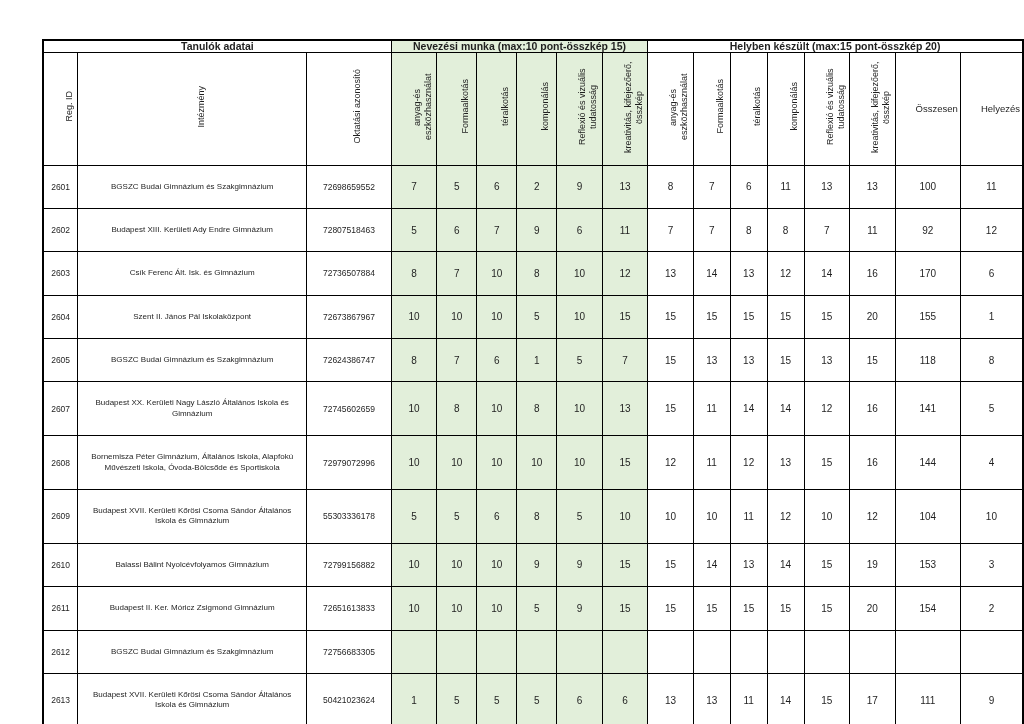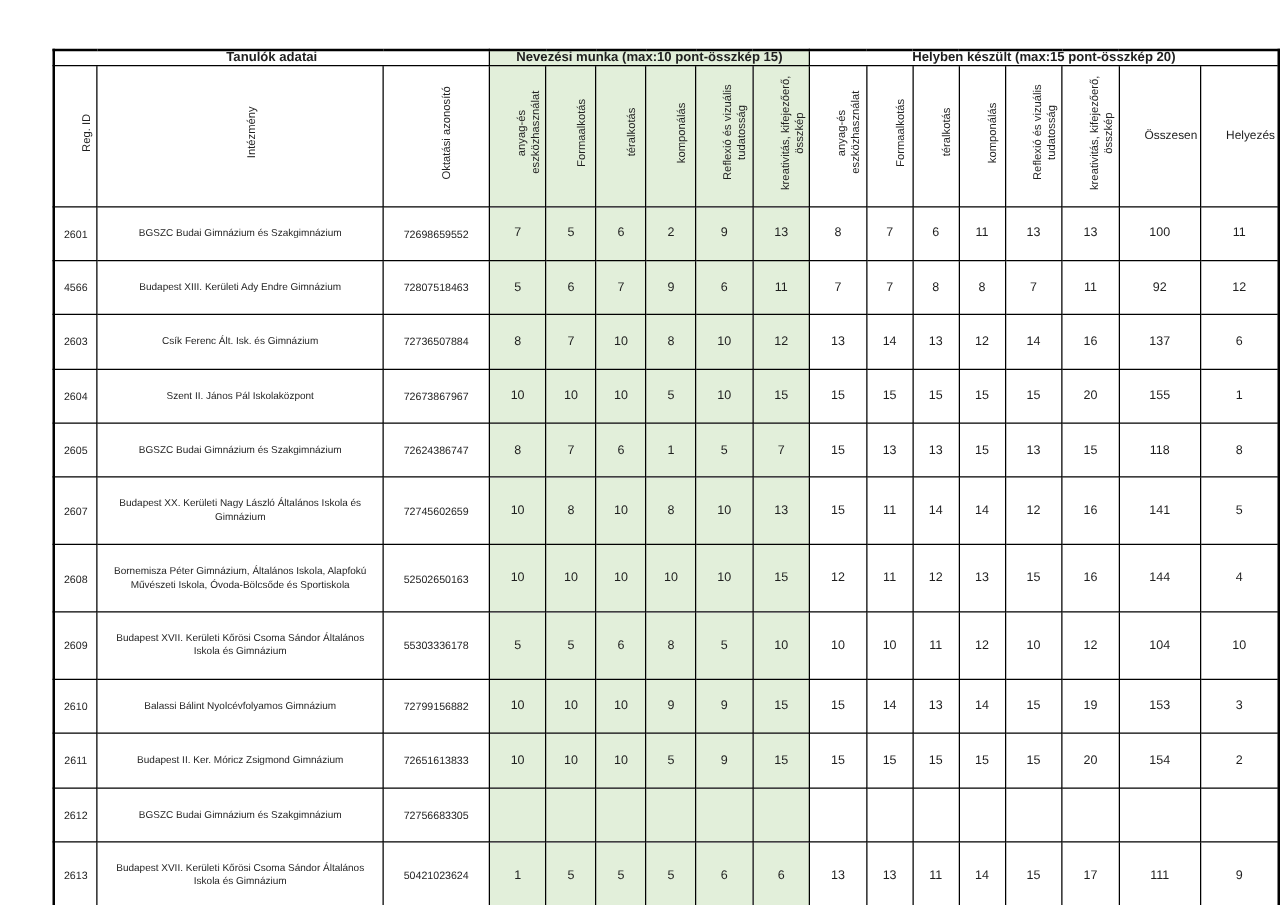--- a/index.html
+++ b/index.html
@@ -118,21 +118,21 @@
           <td class="c-score">8</td>
           <td class="c-score">7</td>
           <td class="c-score">6</td>
           <td class="c-score">11</td>
           <td class="c-score">13</td>
           <td class="c-score">13</td>
           <td class="c-total">100</td>
           <td class="c-rank">11</td>
         </tr>
         <tr>
-          <td class="c-reg">4566</td>
+          <td class="c-reg">2602</td>
           <td class="c-inst">Budapest XIII. Kerületi Ady Endre Gimnázium</td>
           <td class="c-edu">72807518463</td>
           <td class="c-score green">5</td>
           <td class="c-score green">6</td>
           <td class="c-score green">7</td>
           <td class="c-score green">9</td>
           <td class="c-score green">6</td>
           <td class="c-score green">11</td>
           <td class="c-score">7</td>
           <td class="c-score">7</td>
@@ -152,21 +152,21 @@
           <td class="c-score green">10</td>
           <td class="c-score green">8</td>
           <td class="c-score green">10</td>
           <td class="c-score green">12</td>
           <td class="c-score">13</td>
           <td class="c-score">14</td>
           <td class="c-score">13</td>
           <td class="c-score">12</td>
           <td class="c-score">14</td>
           <td class="c-score">16</td>
-          <td class="c-total">137</td>
+          <td class="c-total">170</td>
           <td class="c-rank">6</td>
         </tr>
         <tr>
           <td class="c-reg">2604</td>
           <td class="c-inst">Szent II. János Pál Iskolaközpont</td>
           <td class="c-edu">72673867967</td>
           <td class="c-score green">10</td>
           <td class="c-score green">10</td>
           <td class="c-score green">10</td>
           <td class="c-score green">5</td>
@@ -215,21 +215,21 @@
           <td class="c-score">14</td>
           <td class="c-score">14</td>
           <td class="c-score">12</td>
           <td class="c-score">16</td>
           <td class="c-total">141</td>
           <td class="c-rank">5</td>
         </tr>
         <tr>
           <td class="c-reg">2608</td>
           <td class="c-inst">Bornemisza Péter Gimnázium, Általános Iskola, Alapfokú Művészeti Iskola, Óvoda-Bölcsőde és Sportiskola</td>
-          <td class="c-edu">52502650163</td>
+          <td class="c-edu">72979072996</td>
           <td class="c-score green">10</td>
           <td class="c-score green">10</td>
           <td class="c-score green">10</td>
           <td class="c-score green">10</td>
           <td class="c-score green">10</td>
           <td class="c-score green">15</td>
           <td class="c-score">12</td>
           <td class="c-score">11</td>
           <td class="c-score">12</td>
           <td class="c-score">13</td>

